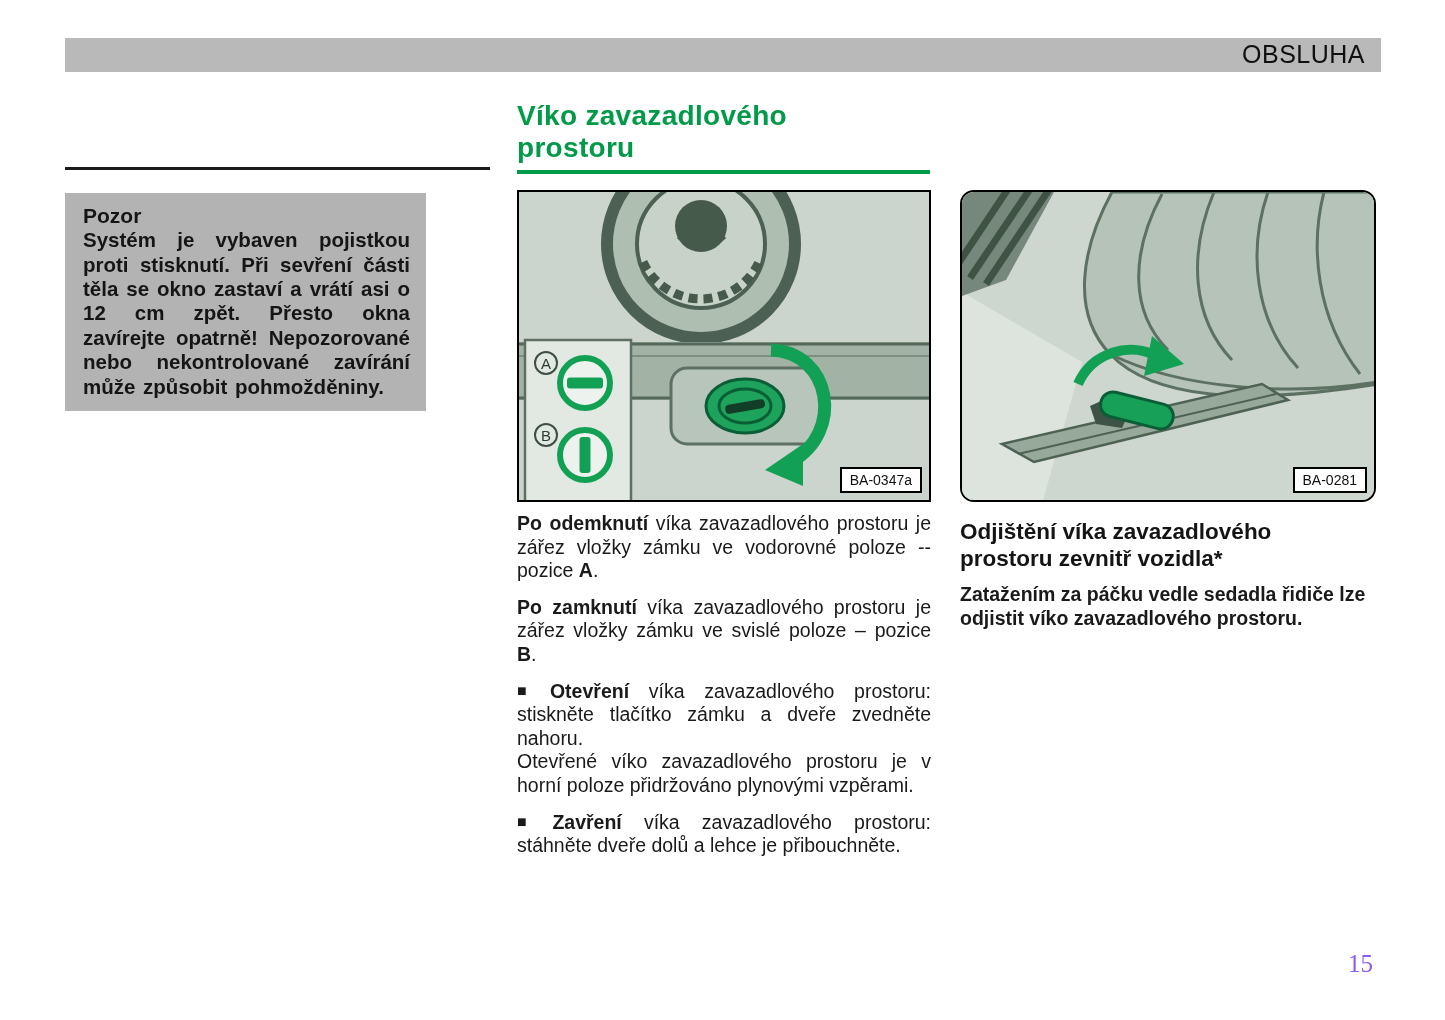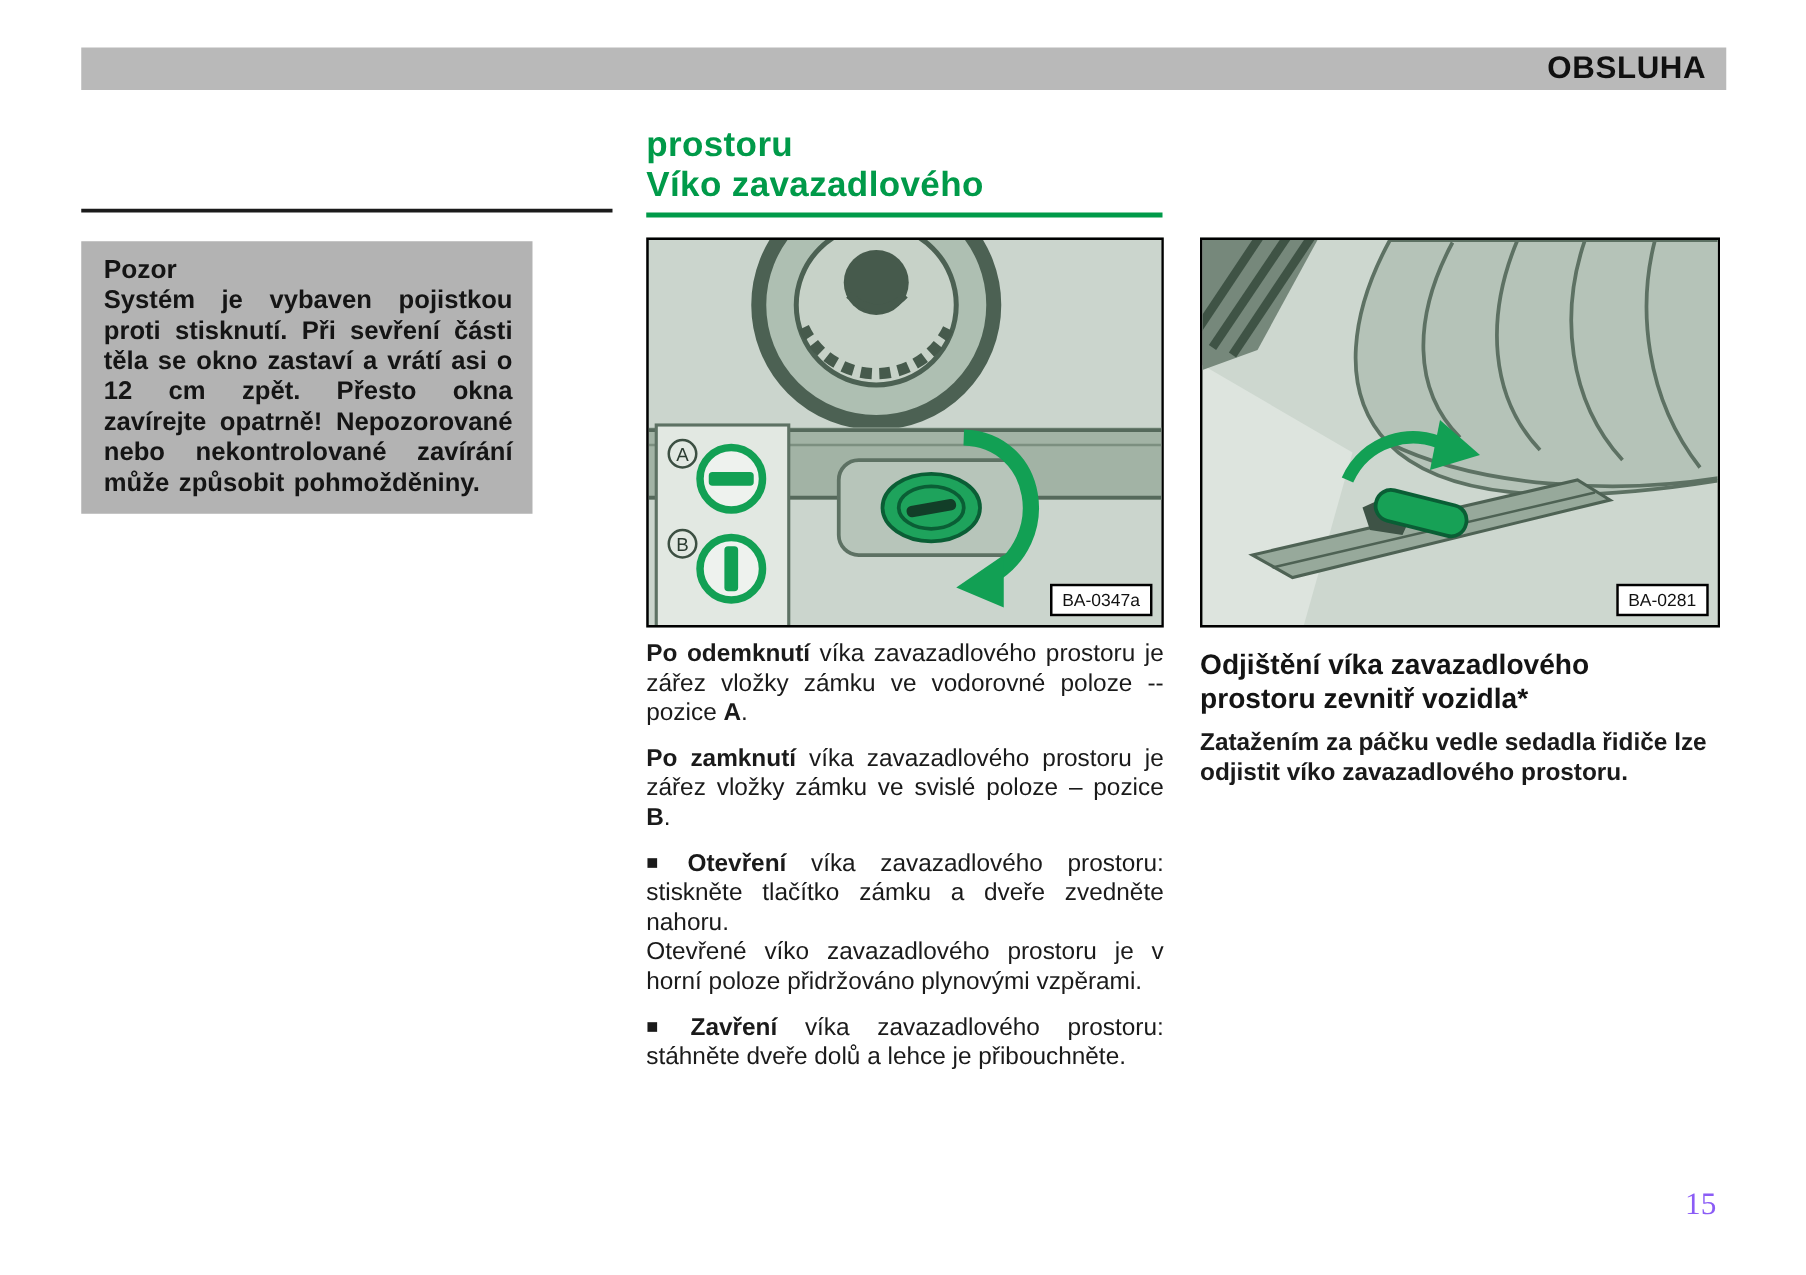--- a/index.html
+++ b/index.html
@@ -1,35 +1,35 @@
 <!DOCTYPE html>
 <html><head>
 <meta charset="utf-8">
 <style>
   * { margin:0; padding:0; box-sizing:border-box; }
   html,body { background:#ffffff; }
   body { font-family:"Liberation Sans", sans-serif; color:#151515; }
   .page { position:relative; width:1445px; height:1020px; background:#ffffff; overflow:hidden; }
 
   .topbar { position:absolute; left:65px; top:38px; width:1316px; height:34px; background:#b9b9b9; }
-  .topbar-title { position:absolute; right:16px; top:2px; font-size:25px; font-weight:bold; letter-spacing:0.5px; color:#101010; }
+  .topbar-title { position:absolute; right:16px; top:2px; font-size:25px; font-weight:normal; letter-spacing:0.5px; color:#101010; }
 
   .green-title { position:absolute; left:517px; top:100px; font-size:28px; font-weight:bold;
                  color:#009a49; line-height:1.16; letter-spacing:0.3px; }
   .green-rule { position:absolute; left:517px; top:170px; width:413px; height:4px; background:#009a49; }
   .black-rule { position:absolute; left:65px; top:167px; width:425px; height:3px; background:#1b1b1b; }
 
   .warning-box { position:absolute; left:65px; top:193px; width:361px; min-height:200px;
                  background:#b3b3b3; padding:10px 16px 12px 18px; }
   .warning-title { font-size:21px; font-weight:bold; line-height:1.2; }
   .warning-body { font-size:20.5px; font-weight:bold; line-height:1.19; text-align:justify; word-spacing:2px; }
 
   .figure { position:absolute; border:2px solid #000; background:#cbd5cd; overflow:hidden; }
   #figure1 { left:517px; top:190px; width:414px; height:312px; }
-  #figure2 { left:960px; top:190px; width:416px; height:312px; }
+  #figure2 { left:960px; top:190px; width:416px; height:312px;border-radius:14px; }
   .fig-label { position:absolute; right:7px; bottom:7px; background:#ffffff; border:2px solid #000;
                font-size:14px; line-height:1; padding:4px 8px; color:#111; }
 
   .col-middle { position:absolute; left:517px; top:512px; width:414px; }
   .col-right  { position:absolute; left:960px; top:518px; width:416px; }
 
   .para { font-size:19.5px; line-height:1.21; text-align:justify; margin-bottom:13px; color:#1a1a1a; }
   .para.tight { margin-bottom:0; }
   .para.follow { margin-top:0; }
   .bullet { font-size:16px; margin-right:9px; position:relative; top:-2px; }
@@ -46,22 +46,22 @@
 <div class="page">
 
   <div class="topbar">
     <div class="topbar-title">OBSLUHA</div>
   </div>
 
   <div class="black-rule"></div>
   <div class="green-rule"></div>
 
   <div class="green-title">
+    <span style="display:block">Víko zavazadlového</span>
     <span style="display:block">prostoru</span>
-    <span style="display:block">Víko zavazadlového</span>
   </div>
 
   <div class="warning-box">
     <div class="warning-title">Pozor</div>
     <div class="warning-body">Systém je vybaven pojistkou proti stisknutí. Při sevření části těla se okno zastaví a vrátí asi o 12 cm zpět. Přesto okna zavírejte opatrně! Nepozorované nebo nekontrolované zavírání může způsobit pohmožděniny.</div>
   </div>
 
   <div class="figure" id="figure1">
     <svg width="414" height="312" viewBox="0 0 414 312">
       <rect width="414" height="312" fill="#cbd5cd"></rect>

